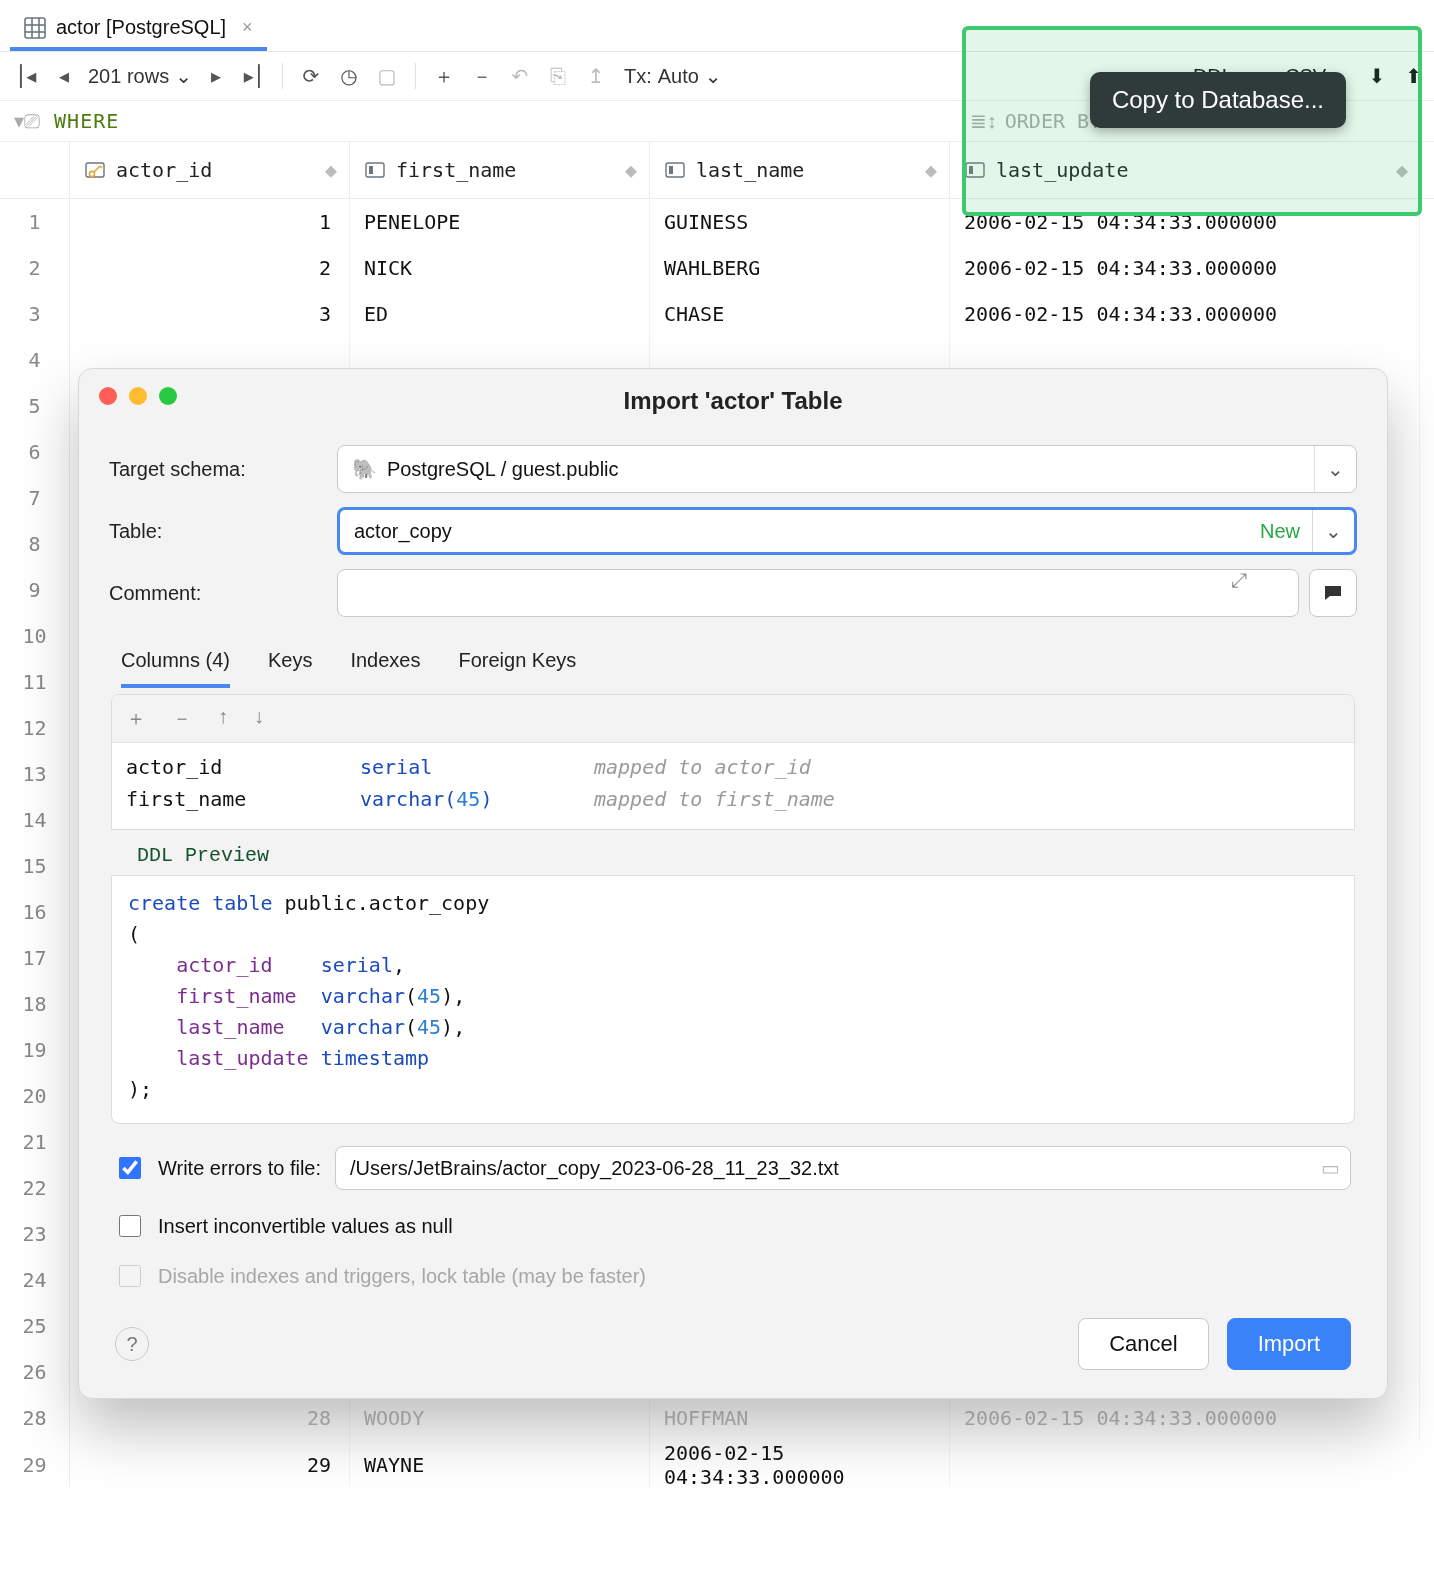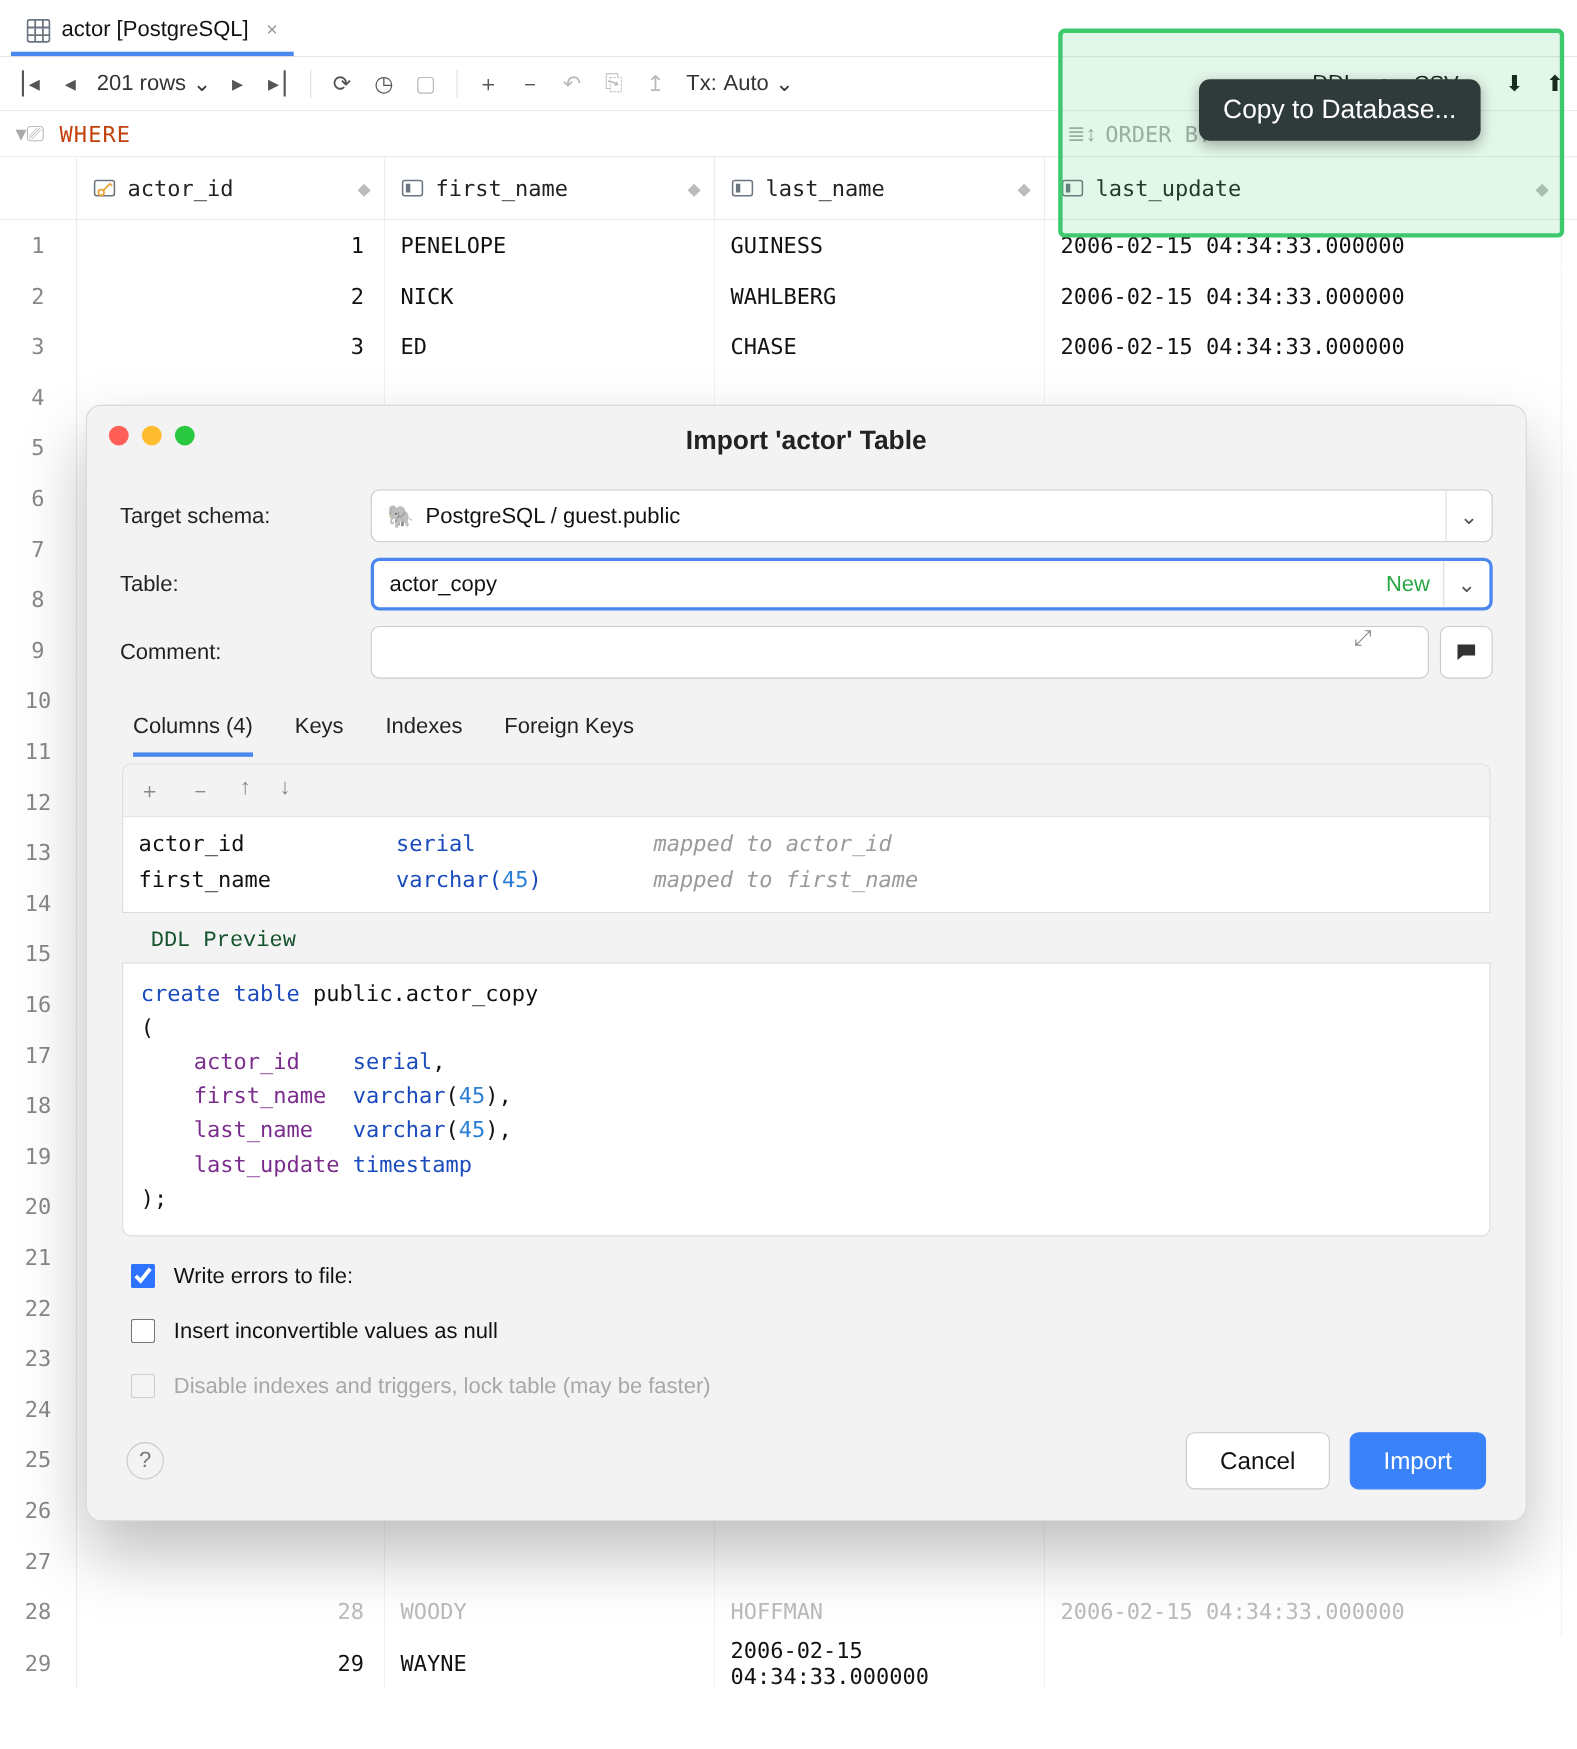--- a/index.html
+++ b/index.html
@@ -11,21 +11,21 @@
   .toolbar { display:flex; align-items:center; gap:14px; padding:10px 12px; border-bottom:1px solid #ececec; position:relative; }
   .toolbar .pager { display:flex; align-items:center; gap:10px; color:#555; }
   .toolbar .pager .sep{width:1px;height:26px;background:#e0e0e0;margin:0 4px;}
   .toolbar .rows { display:flex; align-items:center; gap:6px; color:#333; }
   .toolbar .icon-btn { color:#555; display:inline-flex; align-items:center; justify-content:center; width:28px; height:28px; }
   .toolbar .spacer{flex:1;}
   .tx-group{display:flex;align-items:center;gap:6px;color:#333;}
   .highlight-region{position:absolute;right:12px;top:-26px;width:460px;height:190px;border:4px solid #3ec96e;background:rgba(62,201,110,0.15);border-radius:6px;z-index:2;pointer-events:none;}
   .tooltip {position:absolute; right:88px; top:20px; background:#2f3a3a; color:#fff; padding:14px 22px; border-radius:10px; font-size:24px; z-index:3; box-shadow:0 4px 12px rgba(0,0,0,.3);}
   .filter-bar{display:flex;align-items:center;gap:14px;padding:8px 14px;border-bottom:1px solid #ececec;z-index:0;}
-  .filter-bar .where{color:#c2410c;font-family:"SF Mono",Menlo,Consolas,monospace;letter-spacing:1px;}
+  .filter-bar .where{color:#4d7c0f;font-family:"SF Mono",Menlo,Consolas,monospace;letter-spacing:1px;}
   .filter-bar .order{color:#aaa;display:flex;align-items:center;gap:8px;position:absolute;left:970px;}
   .data-grid{position:relative;}
   .col-headers{display:grid;grid-template-columns:70px 280px 300px 300px 470px;border-bottom:1px solid #ececec;}
   .col-headers .gutter-head{background:#fff;border-right:1px solid #ececec;height:56px;}
   .col-headers .ch{display:flex;align-items:center;gap:10px;padding:0 14px;height:56px;border-right:1px solid #ececec;font-family:"SF Mono",Menlo,Consolas,monospace;color:#222;position:relative;}
   .col-headers .ch .sort{position:absolute;right:12px;color:#bbb;}
   .rows-area{position:relative;}
   .row{display:grid;grid-template-columns:70px 280px 300px 300px 470px;height:46px;}
   .gutter{display:flex;align-items:center;justify-content:center;background:#fff;color:#888;border-right:1px solid #ececec;font-family:"SF Mono",Menlo,Consolas,monospace;}
   .cell{display:flex;align-items:center;padding:0 14px;font-family:"SF Mono",Menlo,Consolas,monospace;border-right:1px solid #f3f3f3;}
@@ -362,27 +362,20 @@
         <div class="cell"></div>
         <div class="cell"></div>
       </div>
       <div class="row">
         <div class="gutter">26</div>
         <div class="cell"></div>
         <div class="cell"></div>
         <div class="cell"></div>
         <div class="cell"></div>
       </div>
-      <div class="row">
-        <div class="gutter">27</div>
-        <div class="cell"></div>
-        <div class="cell"></div>
-        <div class="cell"></div>
-        <div class="cell"></div>
-      </div>
       <div class="row" style="color: rgb(187, 187, 187);">
         <div class="gutter">28</div>
   <div class="cell num">28</div>
   <div class="cell">WOODY</div>
   <div class="cell">HOFFMAN</div>
   <div class="cell">2006-02-15 04:34:33.000000</div>
       </div>
       <div class="row">
         <div class="gutter">29</div>
   <div class="cell num">29</div>
@@ -466,20 +459,24 @@
         </div>
       </div>
   </div>
 
   <div class="ddl-label">DDL Preview</div>
   <div class="ddl-box" id="ddl-box"><span class="kw">create table</span> <span class="plain">public.actor_copy</span><br>(<br>&nbsp;&nbsp;&nbsp;&nbsp;<span class="ident">actor_id</span>&nbsp;&nbsp;&nbsp;&nbsp;<span class="kw">serial</span>,<br>&nbsp;&nbsp;&nbsp;&nbsp;<span class="ident">first_name</span>&nbsp;&nbsp;<span class="kw">varchar</span>(<span class="tnum">45</span>),<br>&nbsp;&nbsp;&nbsp;&nbsp;<span class="ident">last_name</span>&nbsp;&nbsp;&nbsp;<span class="kw">varchar</span>(<span class="tnum">45</span>),<br>&nbsp;&nbsp;&nbsp;&nbsp;<span class="ident">last_update</span>&nbsp;<span class="kw">timestamp</span><br>);</div>
 
   <div class="check-row">
     <input type="checkbox" checked="" style="">
     <span>Write errors to file:</span>
+    <div class="errpath">
+      <span>/Users/JetBrains/actor_copy_2023-06-28_11_23_32.txt</span>
+      <span class="folder">▭</span>
+    </div>
   </div>
   <div class="check-row">
     <input type="checkbox" style="">
     <span>Insert inconvertible values as null</span>
   </div>
   <div class="check-row disabled">
     <input type="checkbox" disabled="" style="">
     <span>Disable indexes and triggers, lock table (may be faster)</span>
   </div>
 

